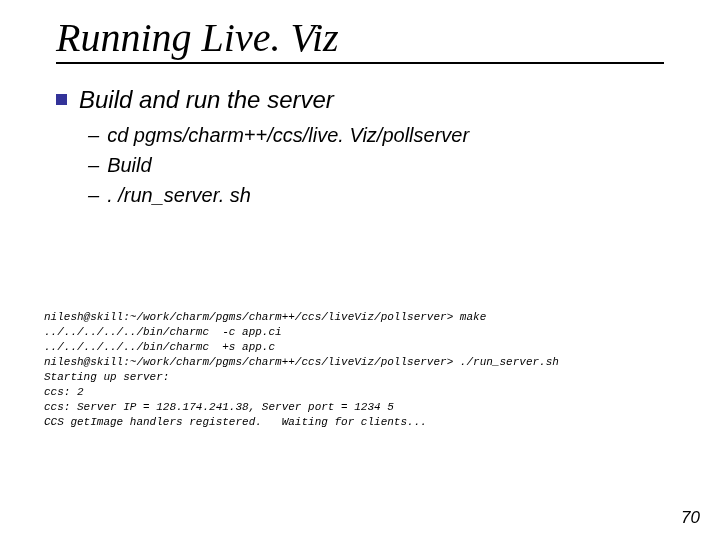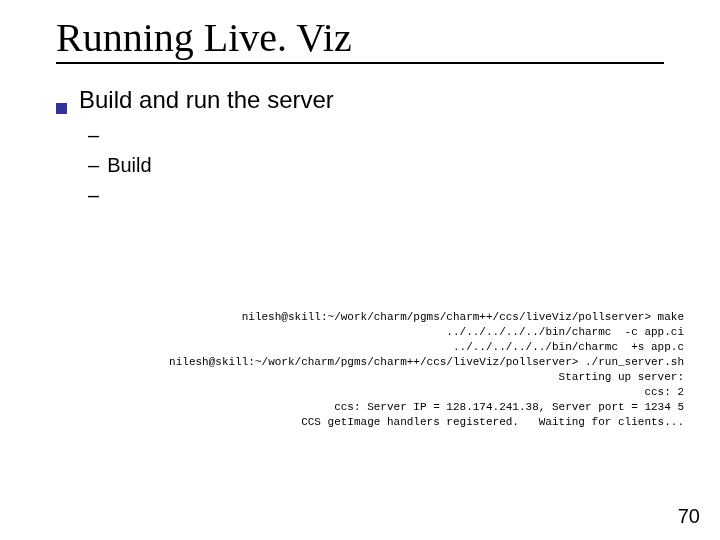--- a/index.html
+++ b/index.html
@@ -10,20 +10,21 @@
     background: #fff;
     font-family: Arial, Helvetica, sans-serif;
     position: relative;
     overflow: hidden;
   }
   .slide {
     width: 720px;
     height: 540px;
     position: relative;
     box-sizing: border-box;
+    font-style: italic;
   }
   .title {
     font-family: "Times New Roman", Times, serif;
     font-size: 40px;
     color: #000;
     position: absolute;
     top: 14px;
     left: 56px;
   }
   .title-underline {
@@ -35,21 +36,21 @@
     background: #000;
   }
   .body {
     position: absolute;
     top: 80px;
     left: 56px;
     width: 620px;
   }
   .top-item {
     display: flex;
-    align-items: flex-end;
+    align-items: flex-start;
     margin-bottom: 6px;
     margin-top: 6px;
   }
   .sq-bullet {
     width: 11px;
     height: 11px;
     background: #333399;
     flex: 0 0 auto;
     margin-top: 8px;
     margin-right: 12px;
@@ -80,27 +81,26 @@
   .terminal {
     position: absolute;
     top: 310px;
     left: 44px;
     width: 640px;
     font-family: "Courier New", Courier, monospace;
     font-size: 11px;
     line-height: 15px;
     color: #000;
     white-space: pre;
-    text-align: right;
   }
   .page-num {
     position: absolute;
     bottom: 12px;
     right: 20px;
-    font-size: 20px;
+    font-size: 17px;
     color: #000;
   }
 </style>
 </head>
 <body>
 
 <div class="slide">
 
   <div class="title">Running Live. Viz</div>
   <div class="title-underline"></div>
@@ -108,27 +108,29 @@
   <div class="body">
 
     <div class="top-item">
       <div class="sq-bullet"></div>
       <div class="top-text">Build and run the server</div>
     </div>
 
     <div class="sub-list">
       <div class="sub-item">
         <div class="dash">–</div>
+        <div class="sub-text">cd pgms/charm++/ccs/live. Viz/pollserver</div>
       </div>
       <div class="sub-item">
         <div class="dash">–</div>
         <div class="sub-text">Build</div>
       </div>
       <div class="sub-item">
         <div class="dash">–</div>
+        <div class="sub-text">. /run_server. sh</div>
       </div>
     </div>
 
 
   </div>
 
   <div class="terminal"><span>nilesh@skill:~/work/charm/pgms/charm++/ccs/liveViz/pollserver&gt; make</span>
 <span>../../../../../bin/charmc  -c app.ci</span>
 <span>../../../../../bin/charmc  +s app.c</span>
 <span>nilesh@skill:~/work/charm/pgms/charm++/ccs/liveViz/pollserver&gt; ./run_server.sh</span>

